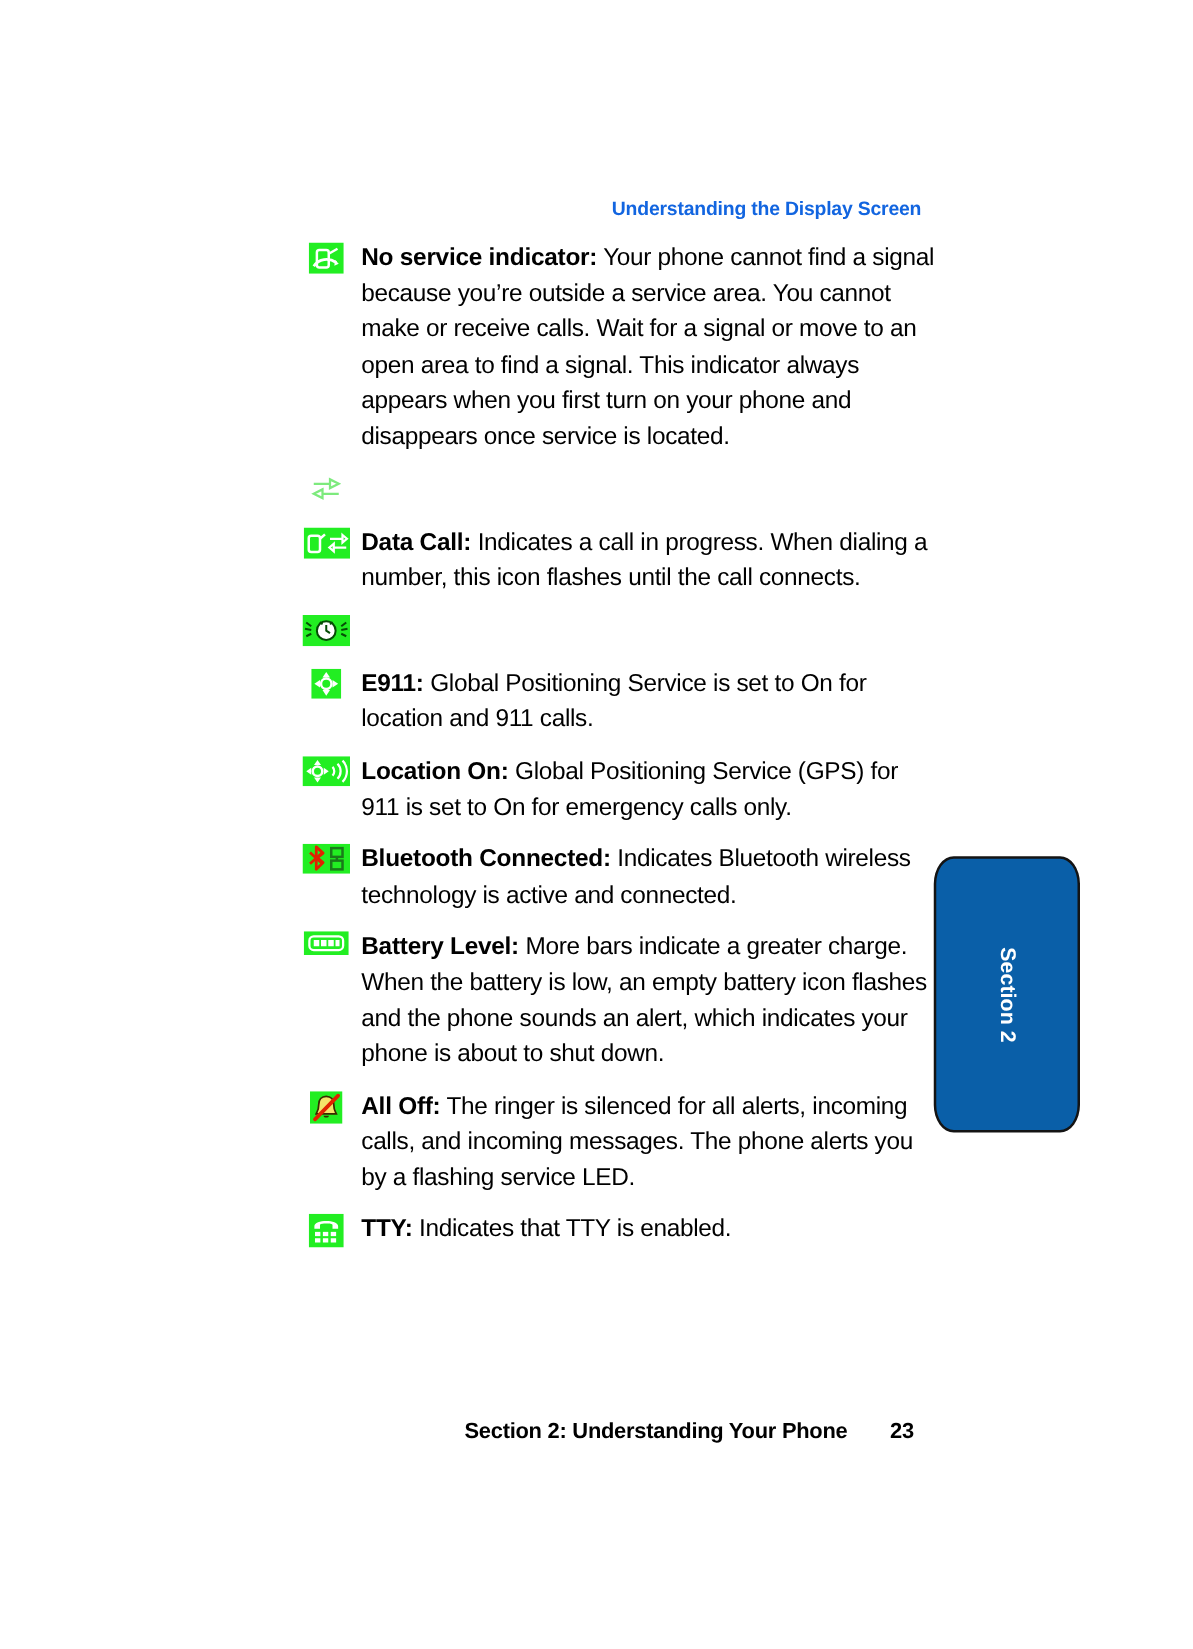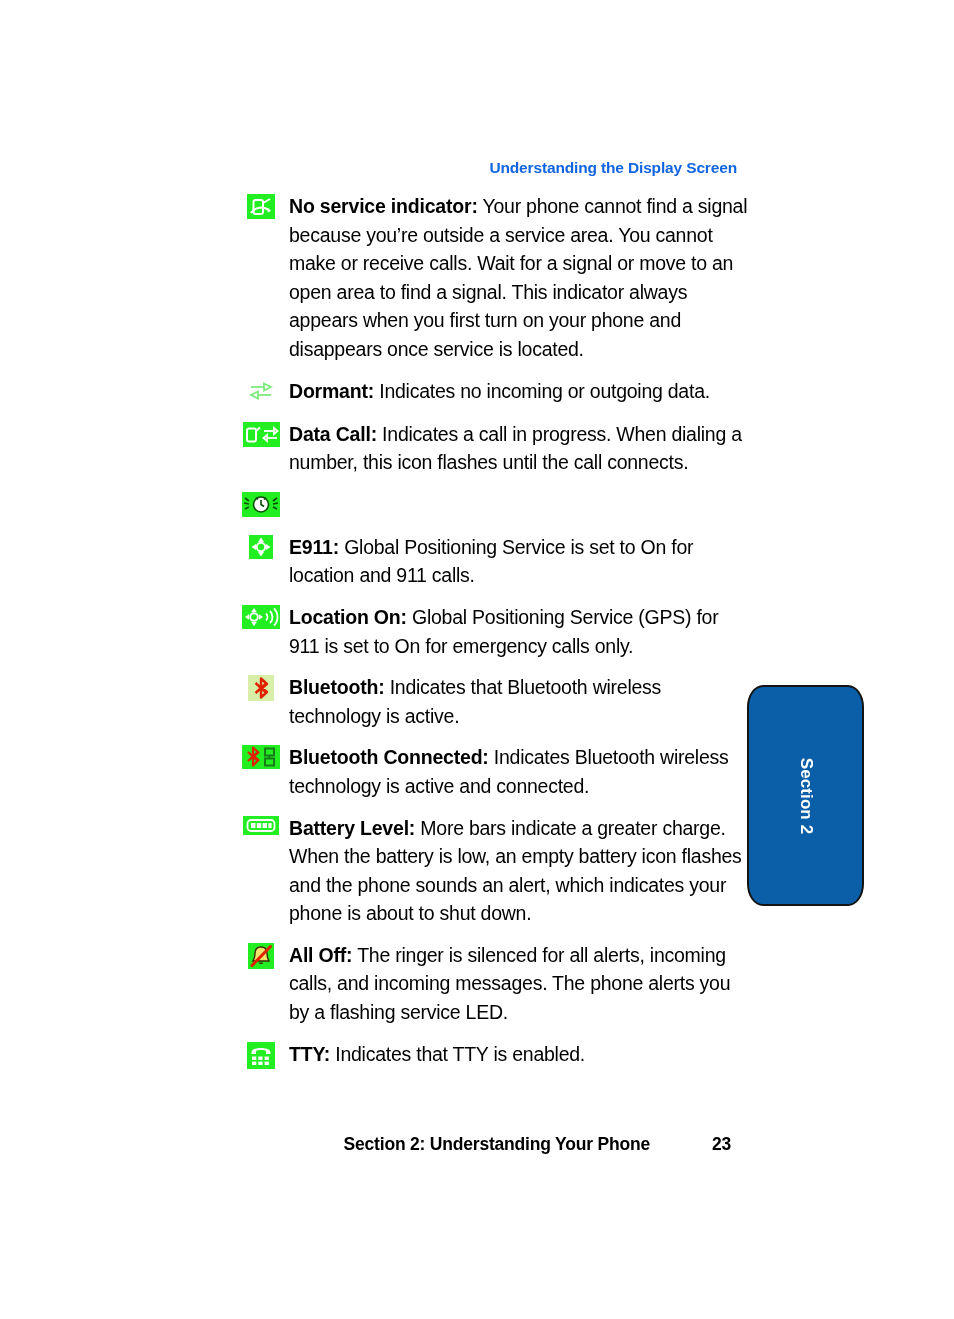--- a/index.html
+++ b/index.html
@@ -108,21 +108,20 @@
     top: 1134px;
     width: 512px;
     display: flex;
     justify-content: flex-end;
     align-items: baseline;
     font-size: 17.5px;
     font-weight: bold;
     color: #000000;
     letter-spacing: -0.2px;
     font-stretch: condensed;
-    gap: 28px;
   }
   .footer .fo-title { margin-right: 34px; }
   .footer .fo-page  { min-width: 26px; }
 </style>
 </head>
 <body>
 
 <div id="page">
 
   <div class="running-head">Understanding the Display Screen</div>
@@ -149,23 +148,20 @@
     <div class="entry">
       <div class="icon-cell">
         <svg class="ico" width="28" height="24" viewBox="0 0 28 24">
           <g fill="none" stroke="#7dea7d" stroke-width="1.8">
             <path d="M4 8 L17 8"></path>
             <path d="M17 4.5 L24 8 L17 11.5 Z"></path>
             <path d="M24 16 L11 16"></path>
             <path d="M11 12.5 L4 16 L11 19.5 Z"></path>
           </g>
         </svg>
-      </div>
-      <div class="text-cell">
-        <span class="term">Dormant:</span><span> Indicates no incoming or outgoing data.</span>
       </div>
     </div>
 
 
     <div class="entry">
       <div class="icon-cell">
         <svg class="ico" width="37" height="25" viewBox="0 0 37 25">
           <rect x="0" y="0" width="37" height="25" fill="#22ee22"></rect>
           <g fill="none" stroke="#ffffff" stroke-width="2">
             <rect x="4" y="6.5" width="9" height="13" rx="2"></rect>
@@ -240,33 +236,20 @@
             <path d="M28 6 A8.5 8.5 0 0 1 28 18"></path>
             <path d="M32 3.5 A12 12 0 0 1 32 20.5"></path>
           </g>
         </svg>
       </div>
       <div class="text-cell">
         <span class="term">Location On:</span><span> Global Positioning Service (GPS) for 911 is set to On for emergency calls only.</span>
       </div>
     </div>
 
-    <div class="entry">
-      <div class="icon-cell">
-        <svg class="ico" width="26" height="26" viewBox="0 0 26 26">
-          <rect x="0" y="0" width="26" height="26" fill="#d8efa8"></rect>
-          <path d="M13 3.5 L19 9 L13 14 L13 3.5 Z M13 12 L19 17 L13 22.5 L13 12 Z" fill="none" stroke="#e02200" stroke-width="2.4" stroke-linejoin="round"></path>
-          <path d="M7.5 8 L18.5 18" stroke="#e02200" stroke-width="2.4" fill="none"></path>
-          <path d="M7.5 18 L18.5 8" stroke="#e02200" stroke-width="2.4" fill="none"></path>
-        </svg>
-      </div>
-      <div class="text-cell">
-        <span class="term">Bluetooth:</span><span> Indicates that Bluetooth wireless technology is active.</span>
-      </div>
-    </div>
 
     <div class="entry">
       <div class="icon-cell">
         <svg class="ico" width="38" height="24" viewBox="0 0 38 24">
           <rect x="0" y="0" width="38" height="24" fill="#22ee22"></rect>
           <path d="M11 2.5 L16.5 7.5 L11 12 L11 2.5 Z M11 10.5 L16.5 15 L11 20.5 L11 10.5 Z" fill="none" stroke="#e02200" stroke-width="2.2" stroke-linejoin="round"></path>
           <path d="M6 7 L16 16" stroke="#e02200" stroke-width="2.2" fill="none"></path>
           <path d="M6 16 L16 7" stroke="#e02200" stroke-width="2.2" fill="none"></path>
           <g fill="none" stroke="#1a7a1a" stroke-width="2">
             <rect x="23" y="3.5" width="9" height="7"></rect>

